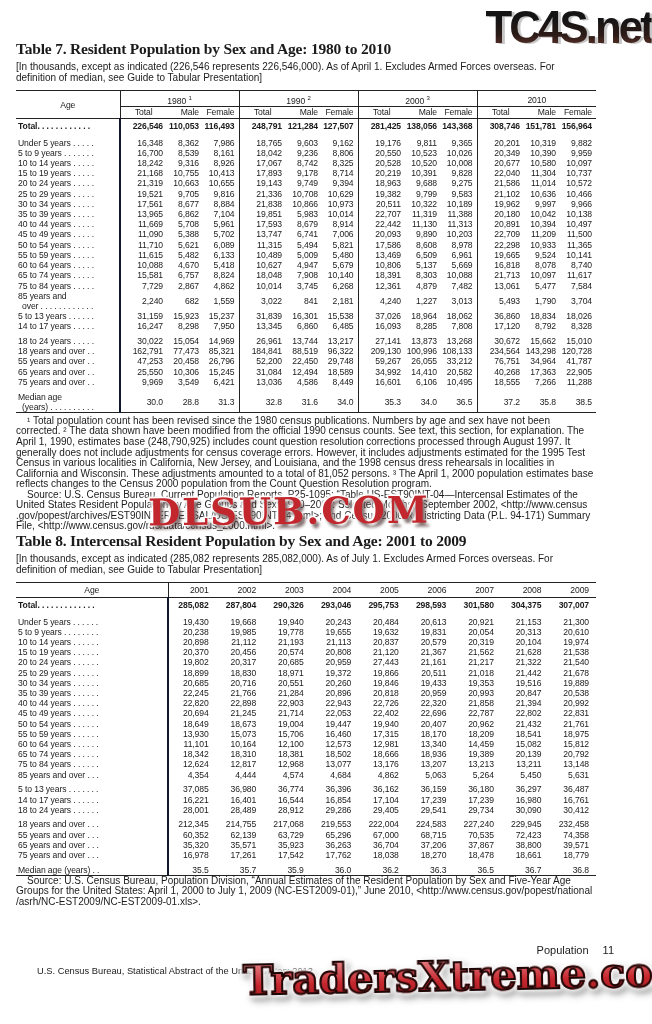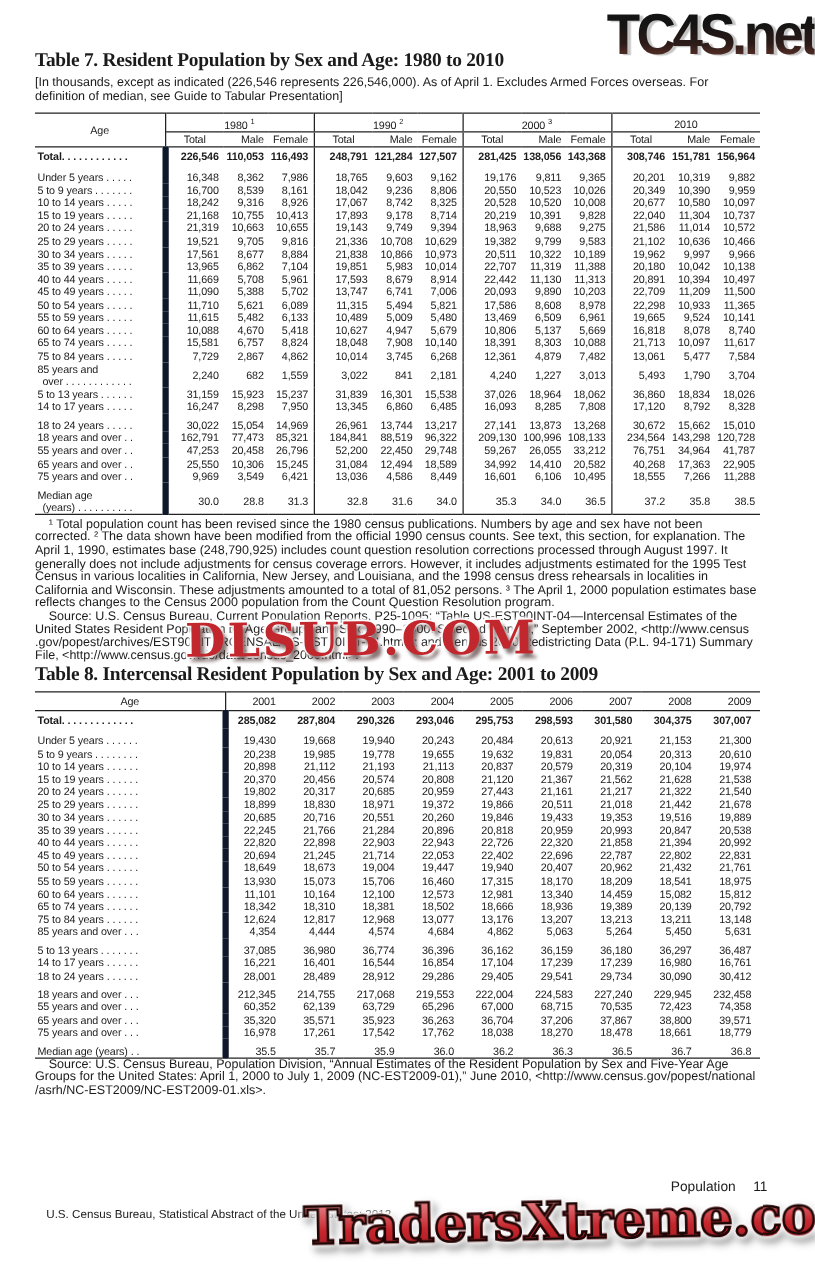--- a/index.html
+++ b/index.html
@@ -2,21 +2,21 @@
 <html><head>
 <meta charset="utf-8">
 <style>
   html,body { margin:0; padding:0; background:#888; }
   .page {
     position:relative; width:652px; height:1024px; margin:0 auto;
     background:#ffffff; overflow:hidden;
     font-family:"Liberation Sans", sans-serif; color:#1b1b1b;
     -webkit-font-smoothing:antialiased;
   }
-  .content { padding:0 35px 0 28px; }
+  .content { padding:0 35px 0 16px; }
 
   
   .tbl-title {
     font-family:"Liberation Serif", serif; font-weight:700;
     font-size:15.5px; letter-spacing:-0.2px; margin:0 0 4px 0;
   }
   .t7-title { margin-top:40px; }
   .t8-title { }
   .tbl-note { font-size:10px; line-height:10.6px; margin:0 0 7px 0; width:575px; }
 
@@ -30,21 +30,21 @@
   .age-th { text-align:center; border-right:1px solid #222; vertical-align:middle; }
   .yr { text-align:center; border-bottom:1px solid #222; border-left:1px solid #222;
         padding-top:2px; }
   .yr sup { font-size:6px; }
   .sub th { padding-bottom:1px; }
   .sc { text-align:right; padding-right:4px; }
   .sc.t { text-align:center; padding-right:0; }
   .gs { border-left:1px solid #222; }
   tbody { border-top:1.5px solid #222; }
 
-  td.lbl { text-align:left; padding-left:2px; border-right:5px solid #0f172a; }
+  td.lbl { text-align:left; padding-left:2px; border-right:2px solid #0f172a; }
   td.lbl .l2 { display:block; padding-left:4px; }
   td.num { text-align:right; padding-right:4px; }
   .t8 td.num { padding-right:7px; }
   tr.bold td { font-weight:700; }
   tr.gap td { padding-top:4.5px; }
   tr:first-child td { padding-top:2px; padding-bottom:1.5px; }
 
   .t8 .age-th8 { text-align:center; border-right:1px solid #222; border-bottom:1.5px solid #222; padding:2px 0 2px 0; }
   .t8 .yr8 { text-align:right; padding-right:7px; border-bottom:1.5px solid #222; padding-top:2px; padding-bottom:2px; }
 
@@ -517,20 +517,21 @@
             <td class="num">35.8</td>
             <td class="num">38.5</td>
           </tr>
         </tbody>
     </table>
 
     <p class="footnote">¹ Total population count has been revised since the 1980 census publications. Numbers by age and sex have not been corrected. ² The data shown have been modified from the official 1990 census counts. See text, this section, for explanation. The April 1, 1990, estimates base (248,790,925) includes count question resolution corrections processed through August 1997. It generally does not include adjustments for census coverage errors. However, it includes adjustments estimated for the 1995 Test Census in various localities in California, New Jersey, and Louisiana, and the 1998 census dress rehearsals in localities in California and Wisconsin. These adjustments amounted to a total of 81,052 persons. ³ The April 1, 2000 population estimates base reflects changes to the Census 2000 population from the Count Question Resolution program.</p>
     <p class="source">Source: U.S. Census Bureau, Current Population Reports, P25-1095; “Table US-EST90INT-04—Intercensal Estimates of the United States Resident Population by Age Groups and Sex, 1990–2000: Selected Months,” September 2002, &lt;http://www.census .gov/popest/archives/EST90INTERCENSAL/US-EST90INT-04.html&gt;; and Census 2000 Redistricting Data (P.L. 94-171) Summary File, &lt;http://www.census.gov/rdo/data/census_2000.html&gt;.</p>
 
     <h1 class="tbl-title t8-title">Table 8. Intercensal Resident Population by Sex and Age: 2001 to 2009</h1>
+    <p class="tbl-note">[In thousands, except as indicated (285,082 represents 285,082,000). As of July 1. Excludes Armed Forces overseas. For definition of median, see Guide to Tabular Presentation]</p>
 
     <table class="t8">
       <colgroup>
         <col style="width:152px">
         <col style="width:47.5px">
           <col style="width:47.5px">
           <col style="width:47.5px">
         <col style="width:47.5px">
           <col style="width:47.5px">
           <col style="width:47.5px">

